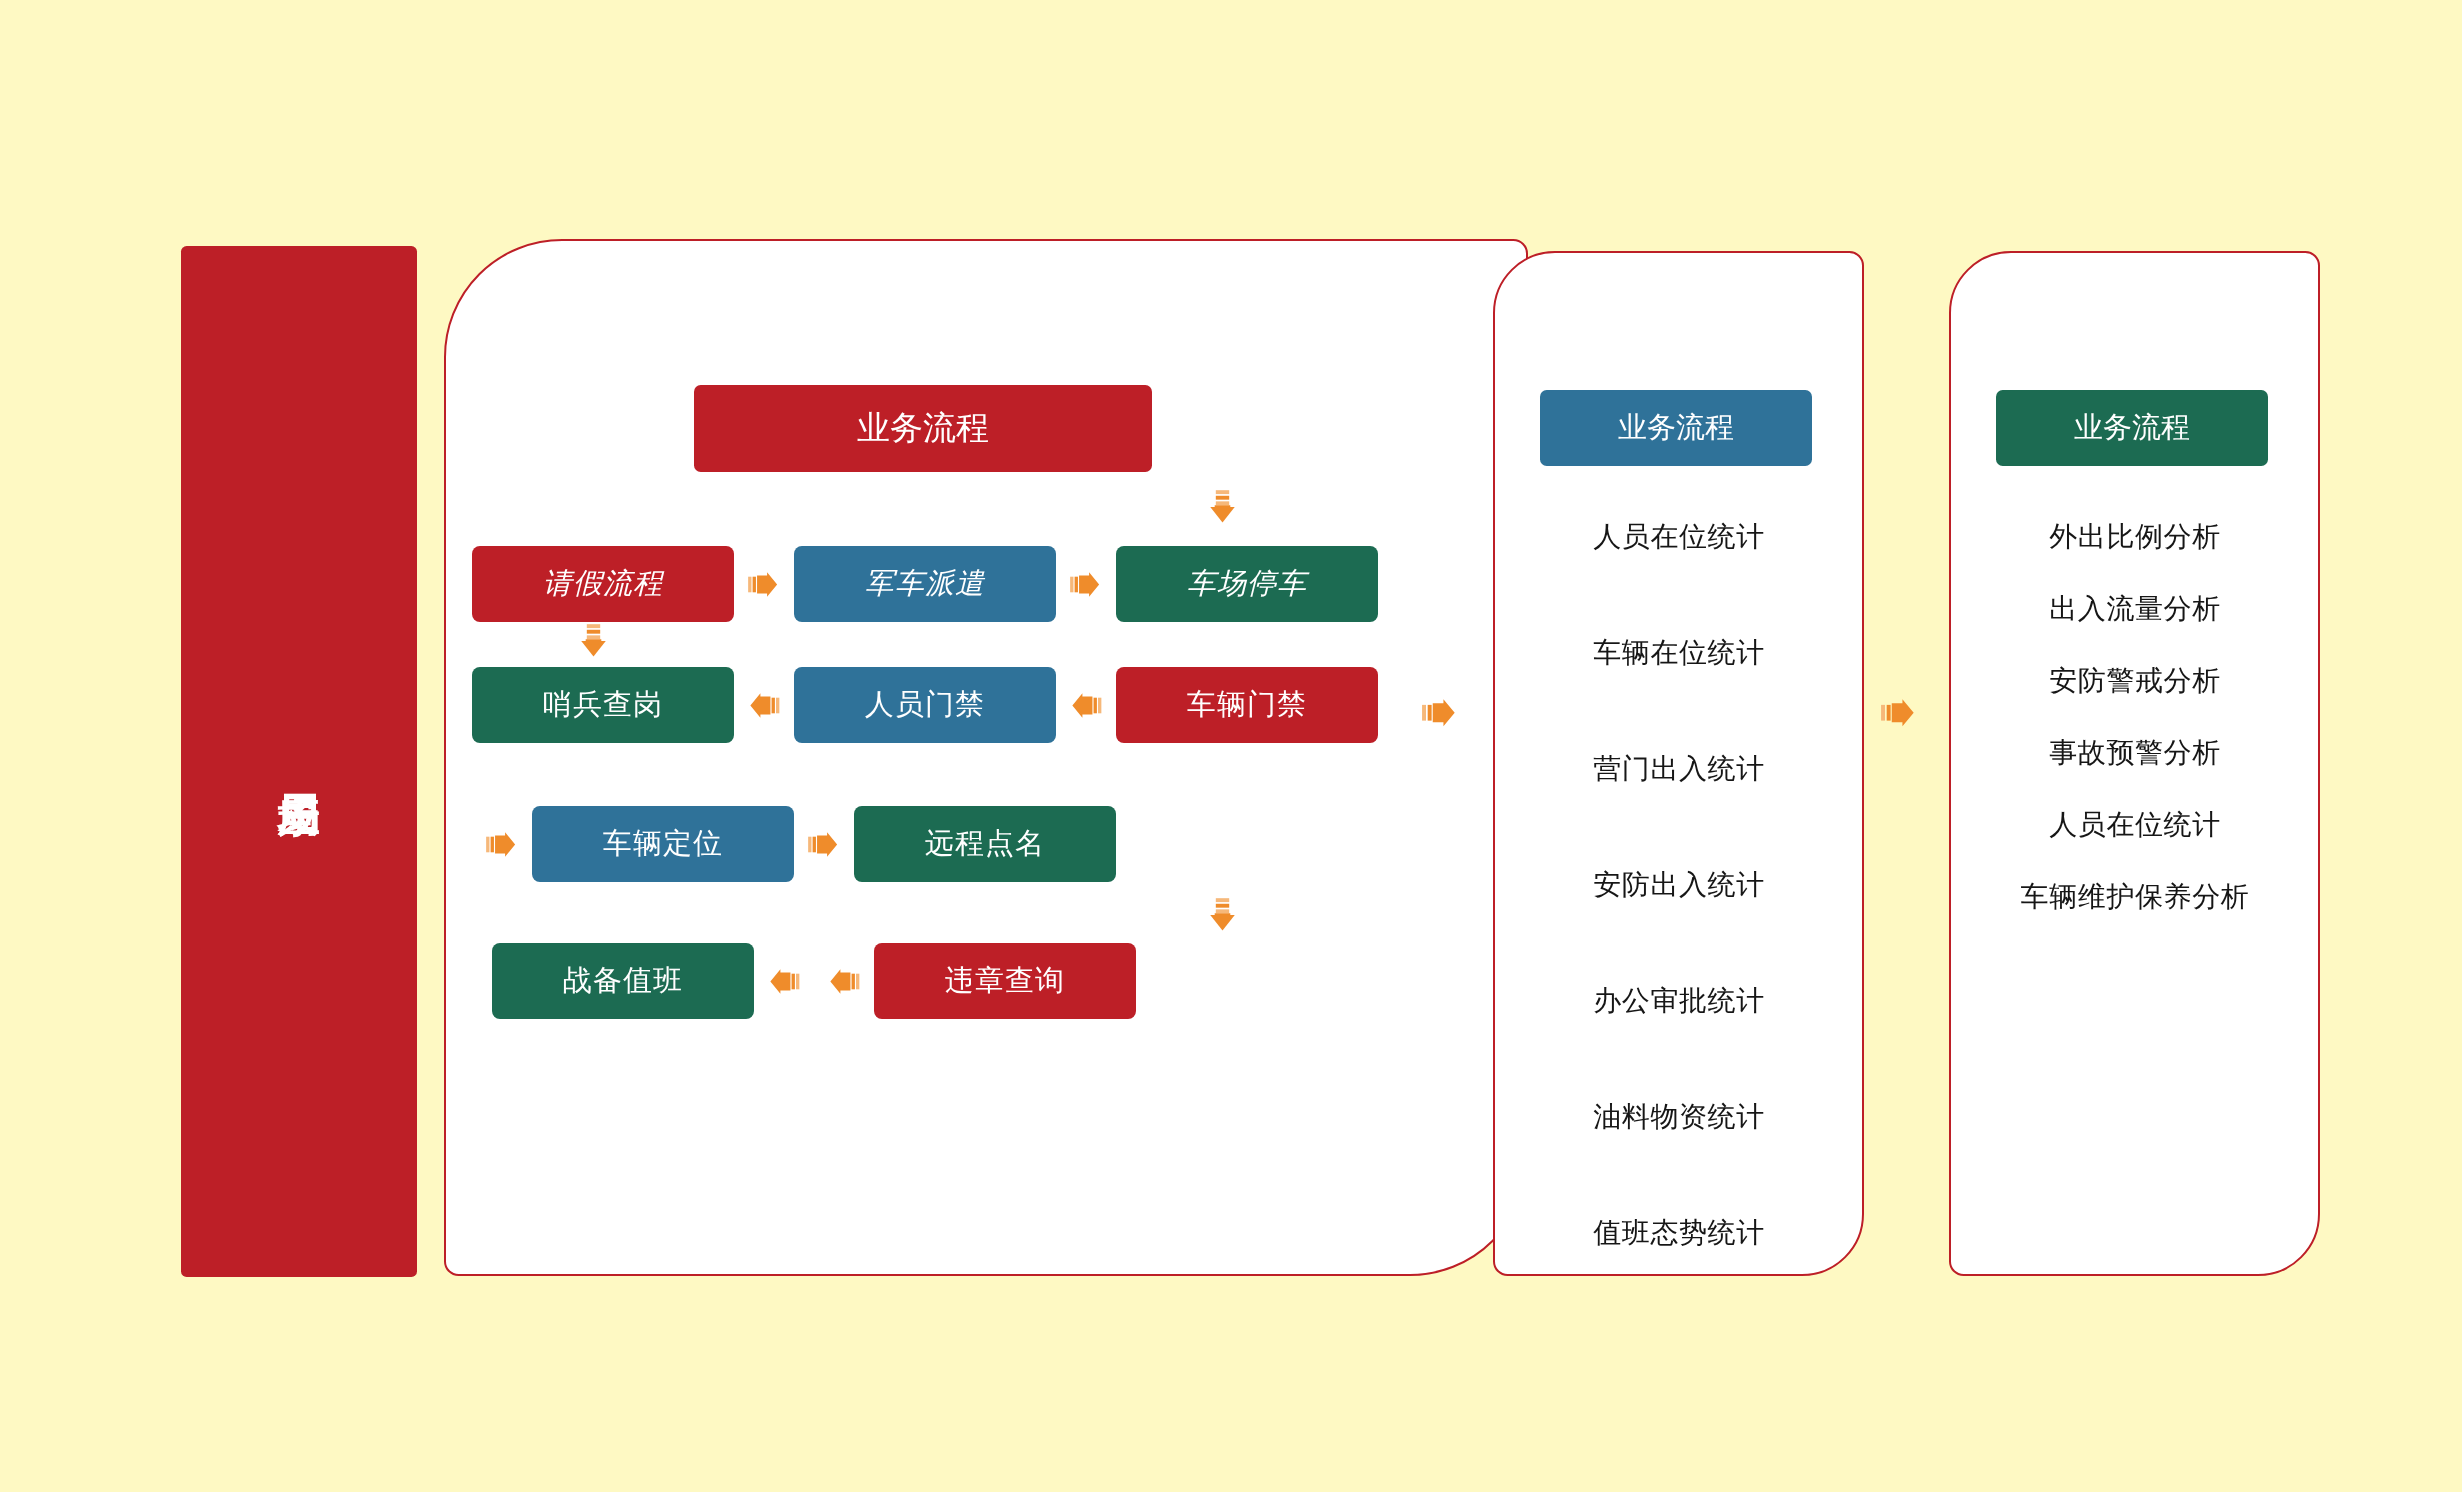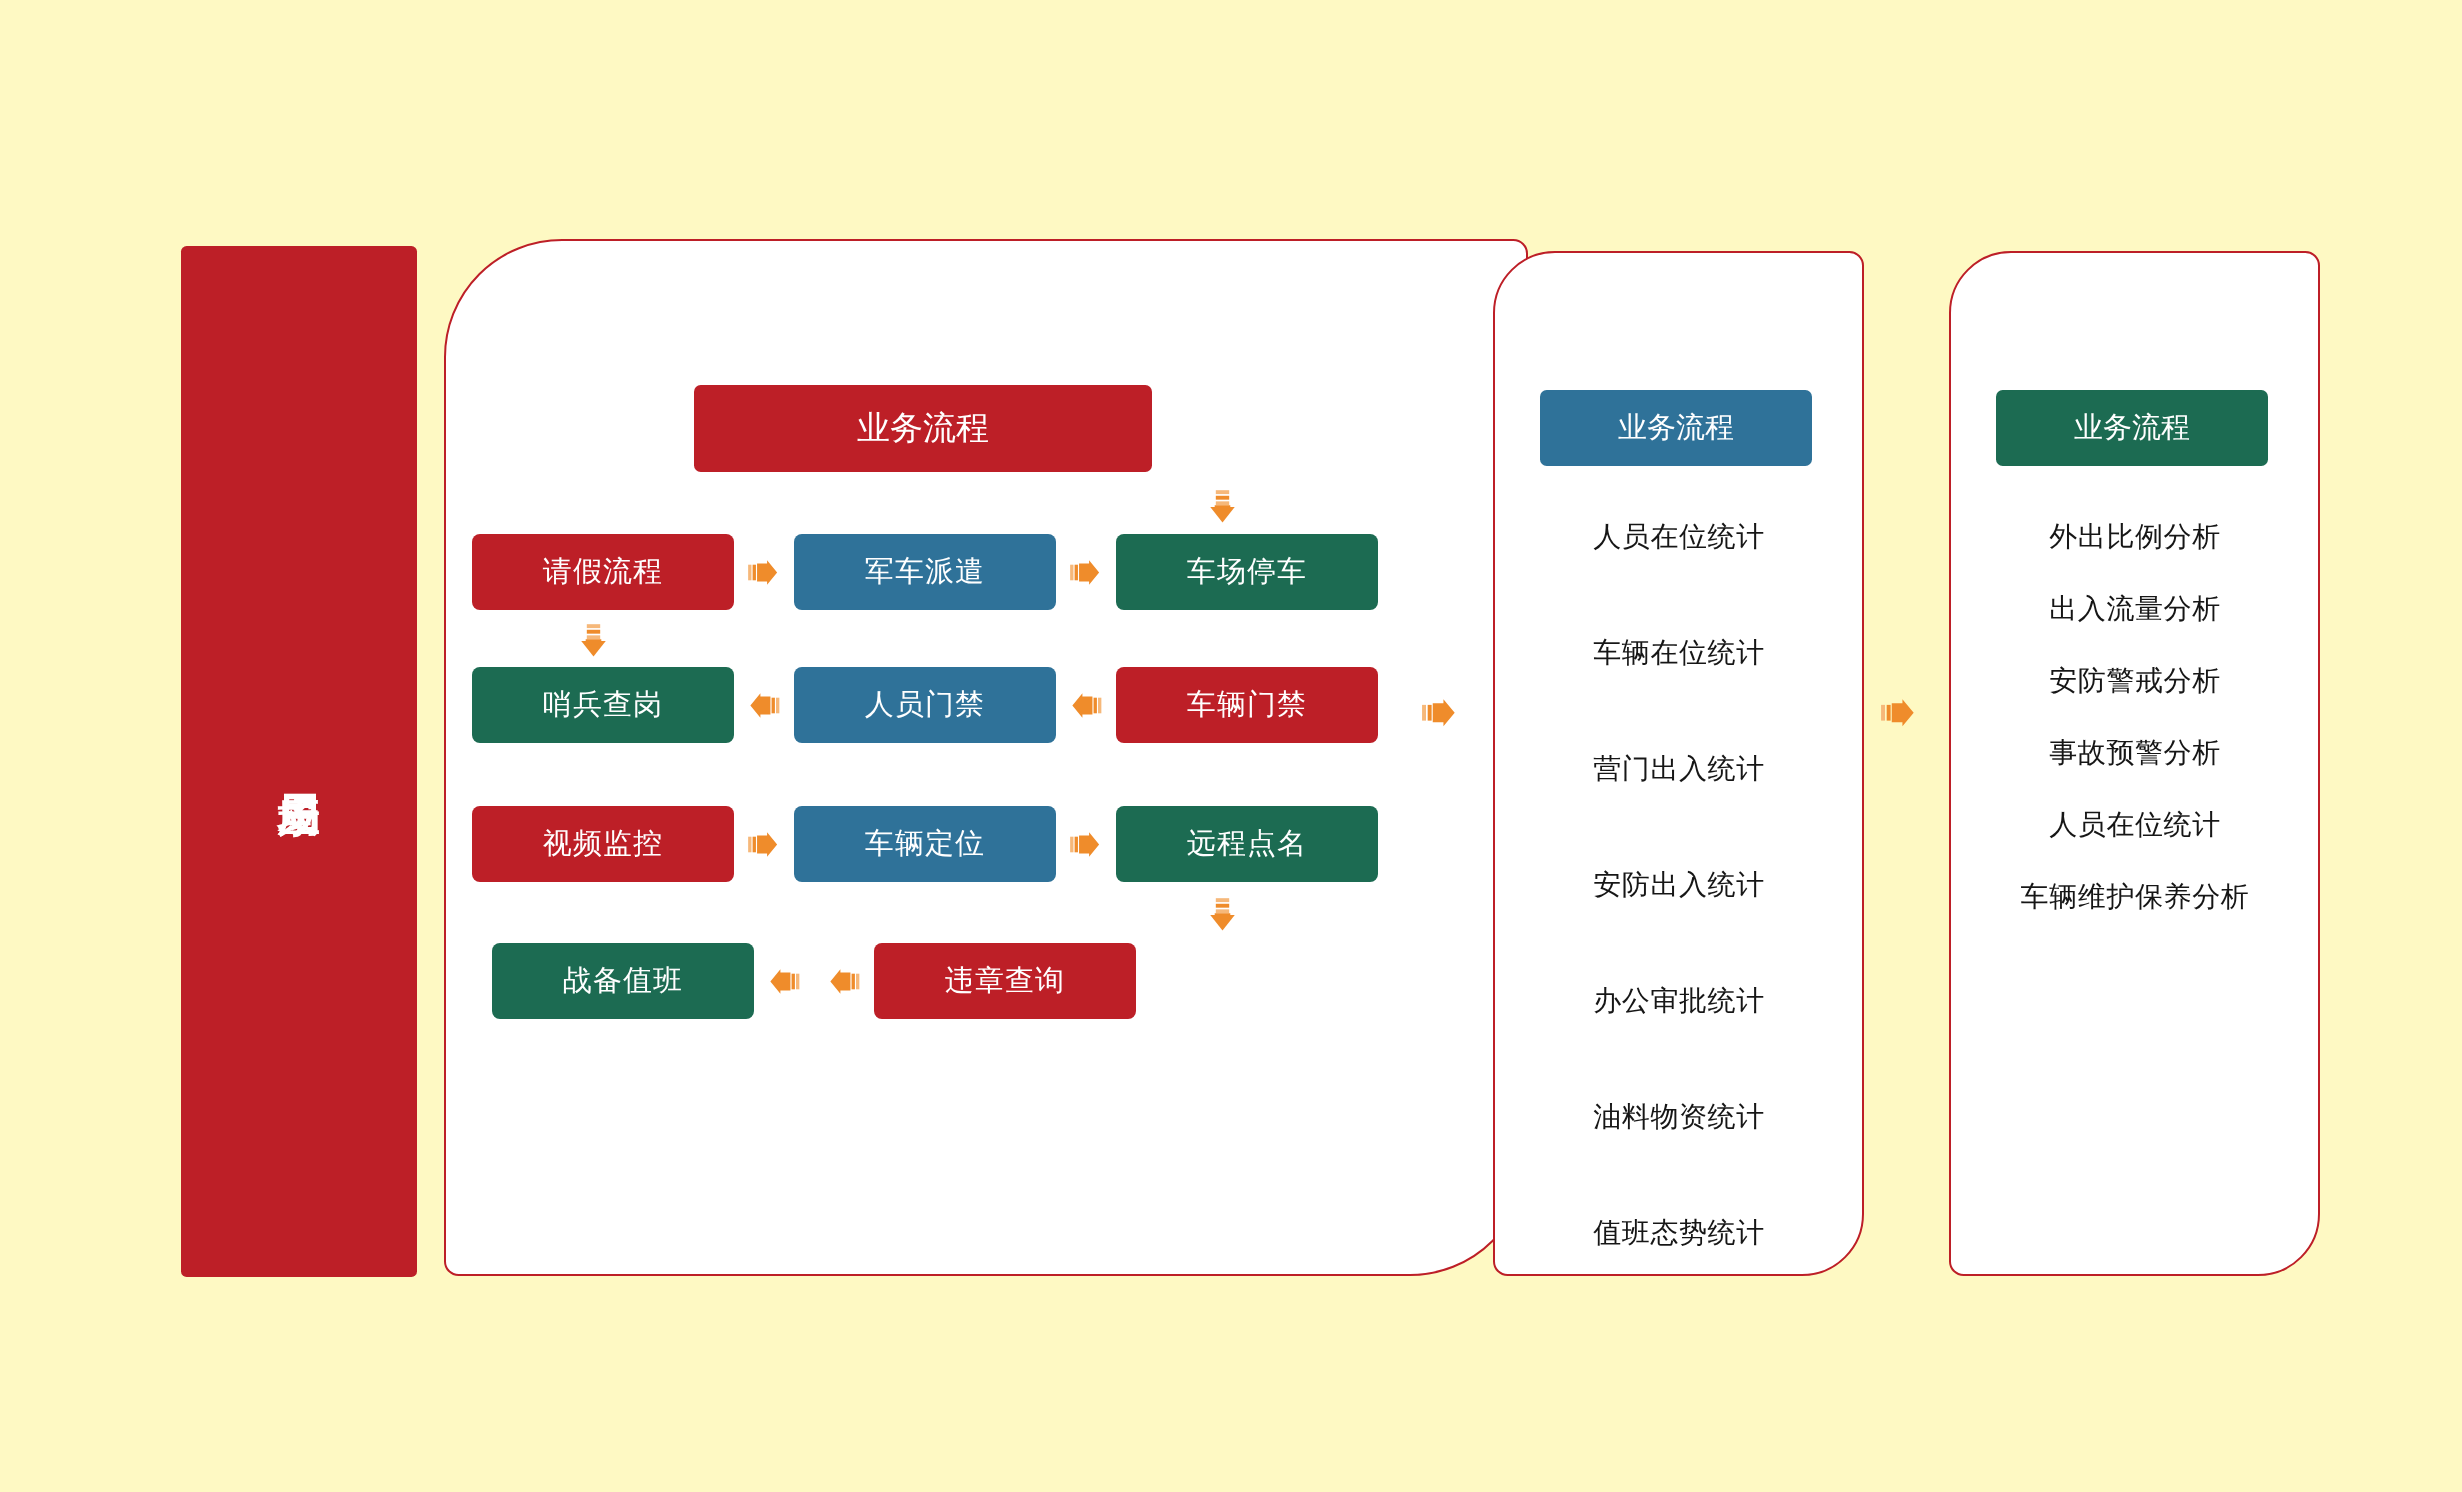--- a/index.html
+++ b/index.html
@@ -114,21 +114,21 @@
     height: 500px;
   }
   .flow-row {
     position: absolute;
     left: 0;
     width: 1006px;
     height: 76px;
     display: flex;
     align-items: center;
   }
-  .flow-row-0 { top: 0px; }
+  .flow-row-0 { top: 12px; font-style: italic; }
   .flow-row-1 { top: 133px; }
   .flow-row-2 { top: 272px; }
   .flow-row-3 { top: 409px; padding-left: 20px; }
 
   .flow-box {
     width: 262px;
     height: 76px;
     border-radius: 7.9px;
     display: flex;
     align-items: center;
@@ -280,23 +280,20 @@
             <path d="M40 10 L22 10 L22 4 L4 26 L22 48 L22 42 L40 42 Z" fill="#ef8c2b"></path>
           </svg>
         </span>
       </div>
       <div class="flow-box c-red">
         <span>车辆门禁</span>
       </div>
     </div>
 
     <div class="flow-row flow-row-2">
-      <div class="flow-box c-red">
-        <span>视频监控</span>
-      </div>
       <div class="h-gap">
         <span class="arrow-h">
           <svg width="31.5" height="29" viewBox="0 0 56 52">
             <rect x="0" y="12" width="6" height="28" fill="#f6b87a"></rect>
             <rect x="8" y="12" width="6" height="28" fill="#ef8c2b"></rect>
             <path d="M16 10 L34 10 L34 4 L52 26 L34 48 L34 42 L16 42 Z" fill="#ef8c2b"></path>
           </svg>
         </span>
       </div>
       <div class="flow-box c-blue">

